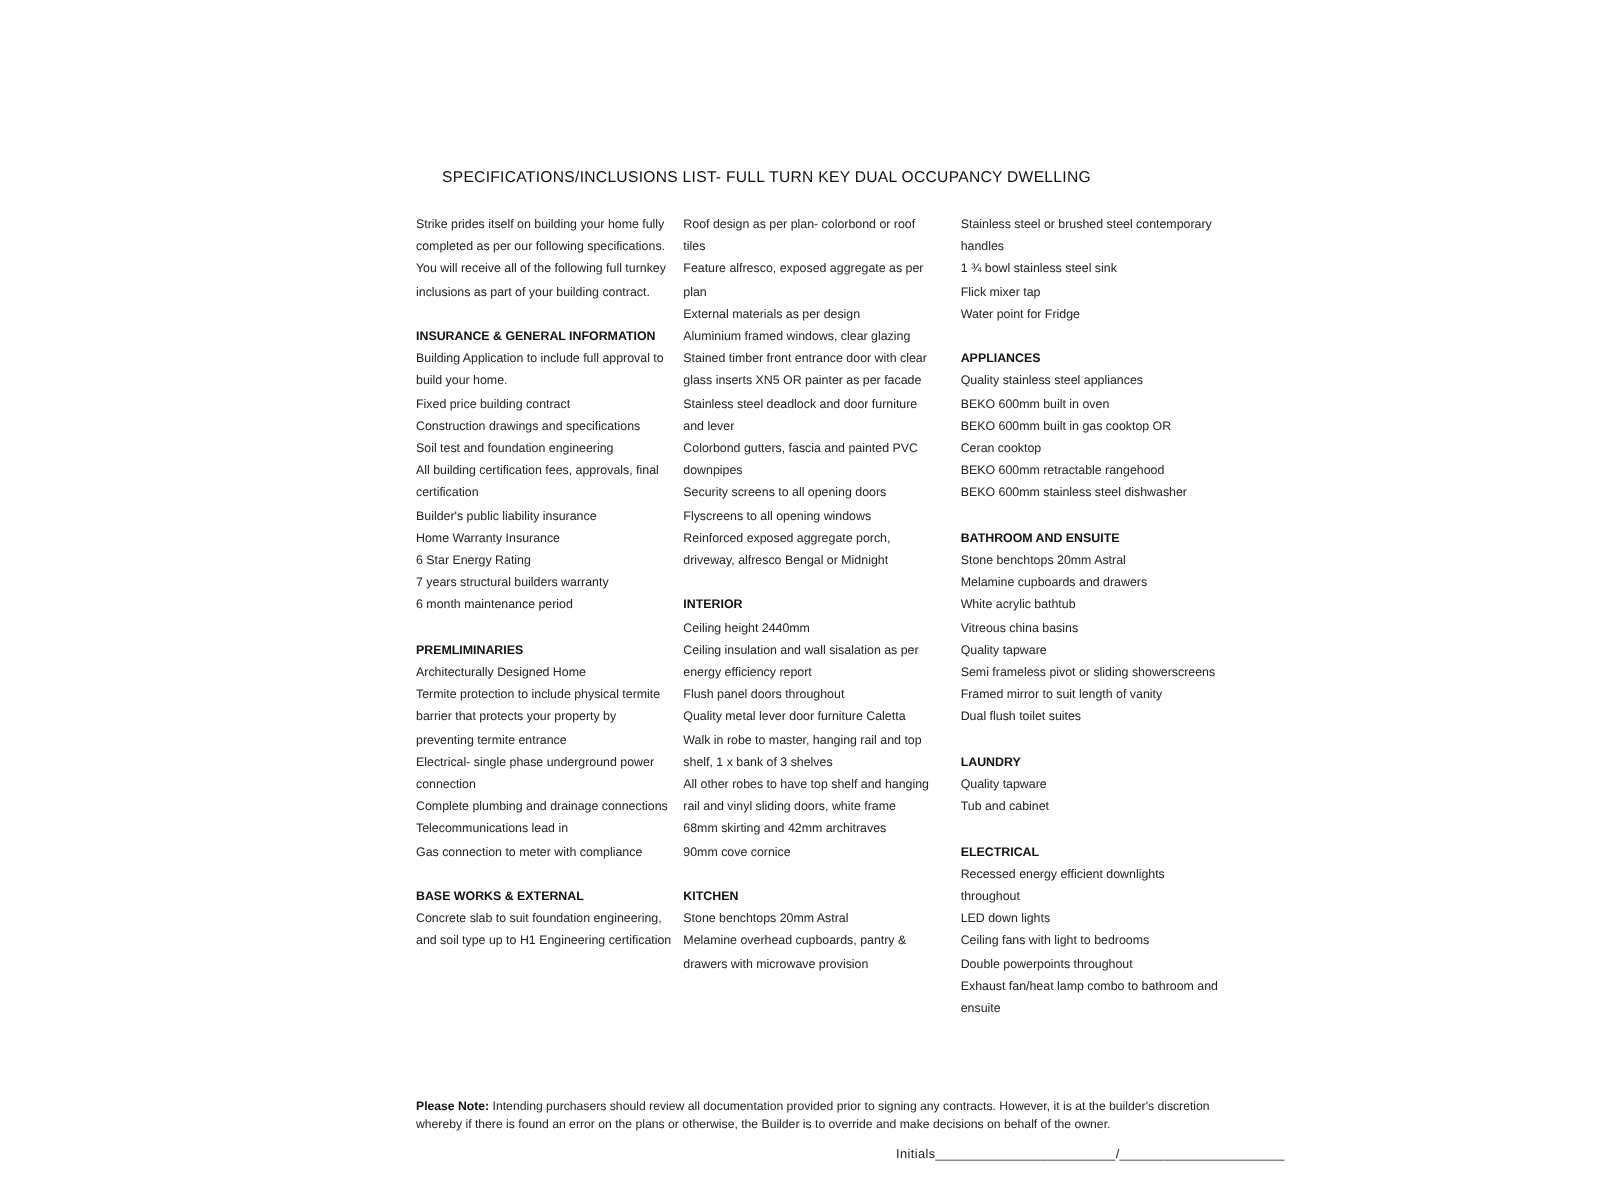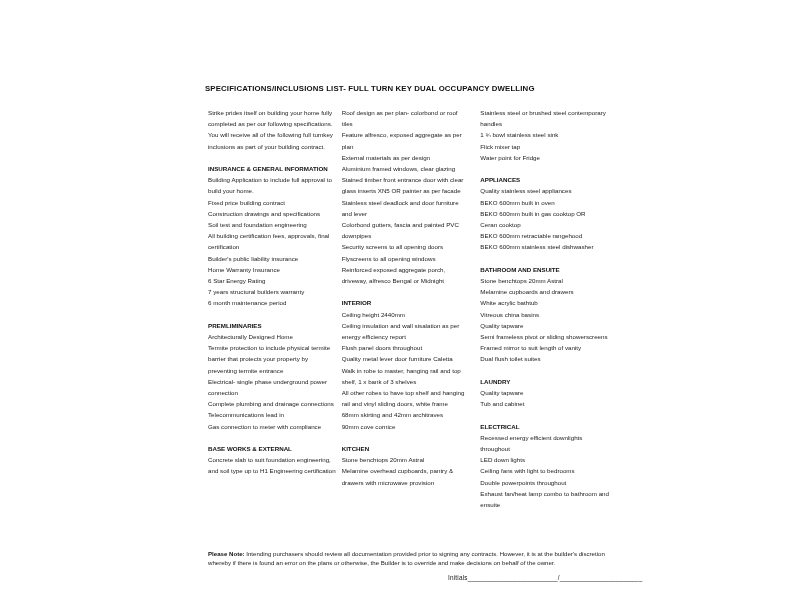--- a/index.html
+++ b/index.html
@@ -11,24 +11,24 @@
     color: #1c1c1c;
     overflow: hidden;
   }
   .page {
     position: relative;
     width: 800px; height: 600px;
     background: #ffffff;
   }
   .doc-title {
     position: absolute;
-    left: 192px; top: 84px;
+    left: 208px; top: 84px;
     width: 400px;
     font-size: 7.8px;
-    font-weight: bold;
+    font-weight: normal;
     letter-spacing: 0.15px;
     color: #111;
     padding-left: 13px;
   }
   .columns {
     position: absolute;
     left: 208px; top: 107px;
     width: 402px;
     display: flex;
   }

